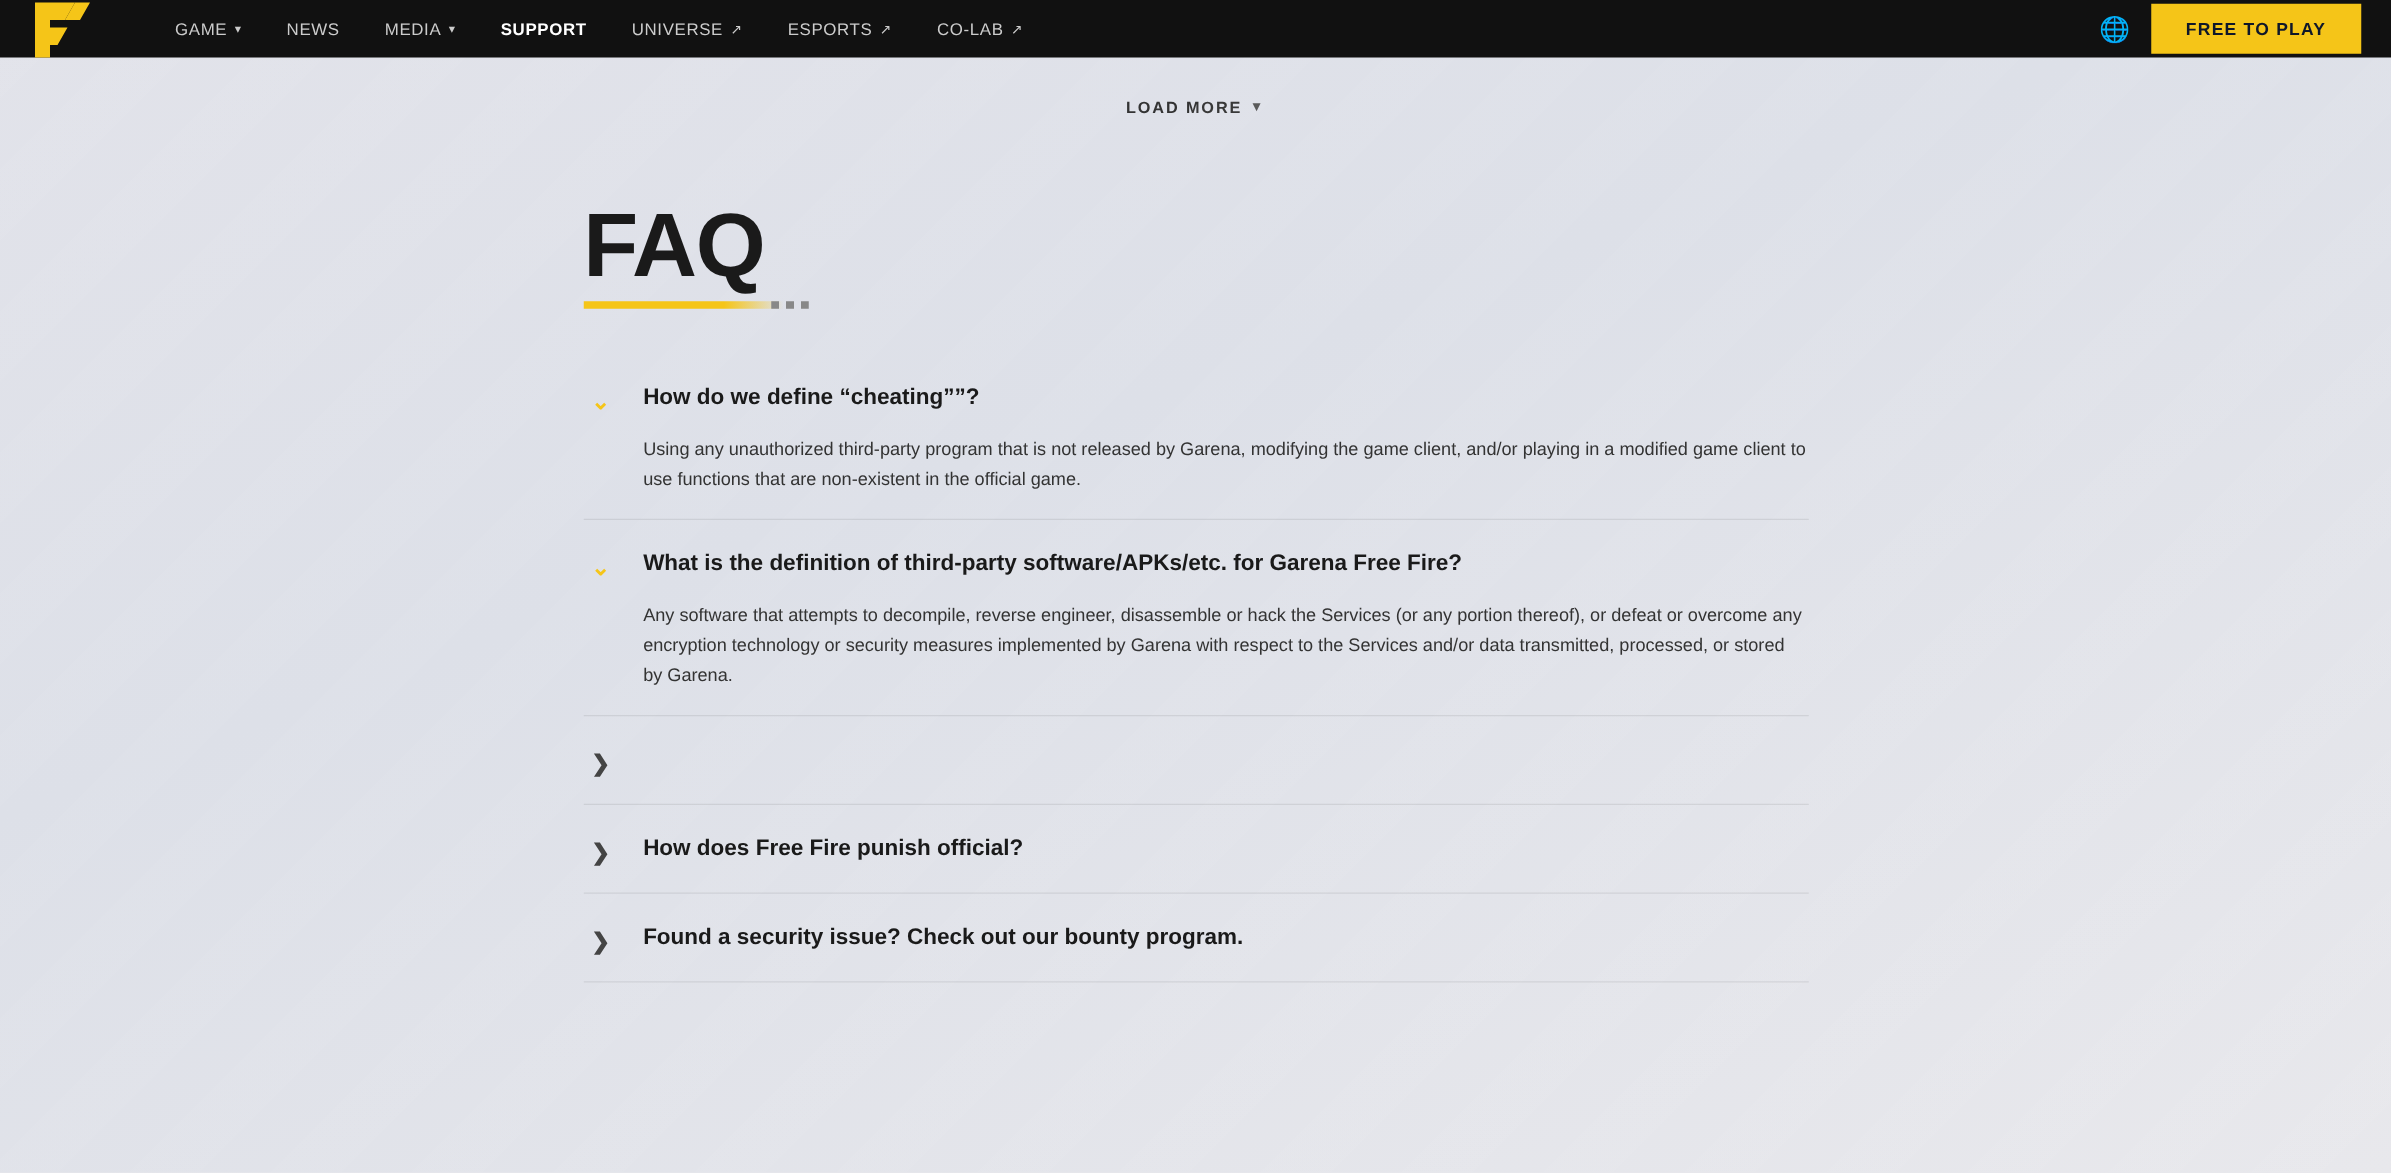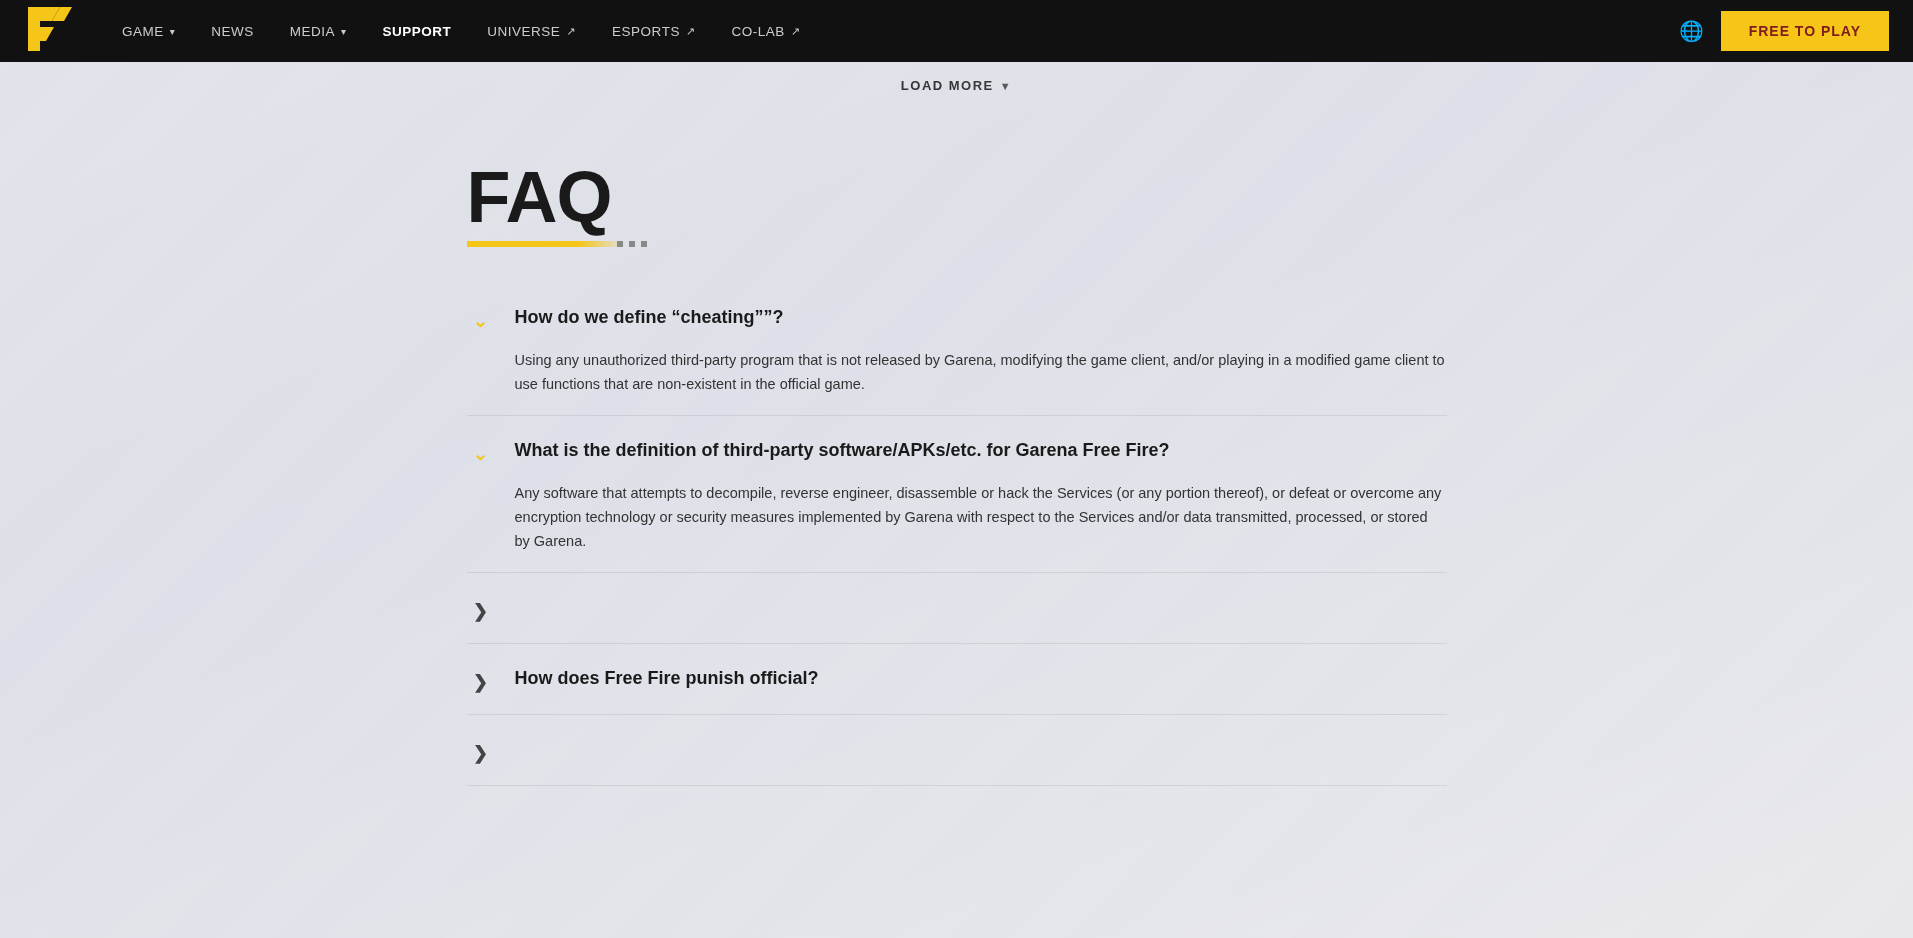--- a/index.html
+++ b/index.html
@@ -9,27 +9,26 @@
       min-height: 938px;
       overflow-x: hidden;
     }
 
     
     nav {
       position: fixed;
       top: 0;
       left: 0;
       right: 0;
-      height: 62px;
+      height: 46px;
       background: #111;
       display: flex;
-      align-items: center;
       padding: 0 24px;
       z-index: 100;
-      gap: 0;
+      gap: 18px;
     }
     .nav-logo {
       margin-right: 28px;
       flex-shrink: 0;
     }
     .nav-logo svg {
       width: 52px;
       height: 48px;
     }
     .nav-links {
@@ -69,21 +68,21 @@
       gap: 16px;
       margin-left: auto;
     }
     .globe-icon {
       color: #aaa;
       font-size: 20px;
       cursor: pointer;
     }
     .free-to-play-btn {
       background: #f5c518;
-      color: #7f1d1d;
+      color: #0f172a;
       font-weight: 800;
       font-size: 14px;
       letter-spacing: 1px;
       border: none;
       padding: 12px 28px;
       cursor: pointer;
       text-transform: uppercase;
       white-space: nowrap;
     }
 
@@ -310,17 +309,18 @@
     <div class="faq-item">
       <div class="faq-question-row">
         <span class="faq-chevron closed">❯</span>
         <span class="faq-question-text">How does Free Fire punish official?</span>
       </div>
     </div>
 
     <div class="faq-item">
       <div class="faq-question-row">
         <span class="faq-chevron closed">❯</span>
+        <span class="faq-question-text">Found a security issue? Check out our bounty program.</span>
       </div>
     </div>
 
   </div>
 </div>
 
 </body></html>

